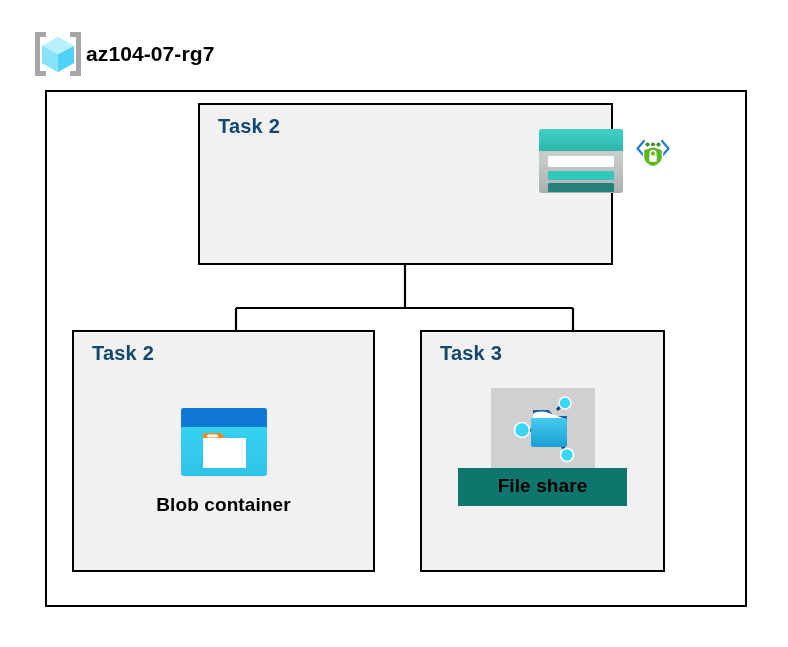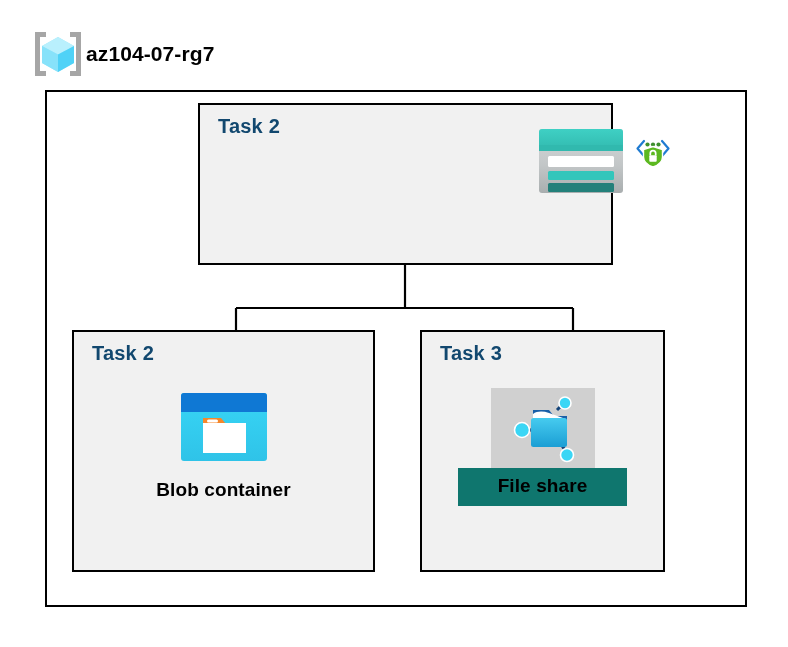--- a/index.html
+++ b/index.html
@@ -98,21 +98,21 @@
   .node-storage { left: 200px; top: 22px; width: 100%; }
   .node-storage .icon-row {
     display: flex;
     align-items: flex-start;
     justify-content: center;
     gap: 6px;
     margin-bottom: 7px;
   }
 
   
-  .node-blob { left: 0; top: 59px; width: 100%; text-align: right; }
+  .node-blob { left: 0; top: 74px; width: 100%; text-align: right; }
   .node-blob .node-caption { margin-top: 16px; }
 
   
   .node-fileshare { left: 0; top: 56px; width: 100%; }
   .fileshare-icon-hl {
     background: #d0d0d0;
     padding: 4px 14px 0 14px;
     display: flex;
     justify-content: center;
   }

